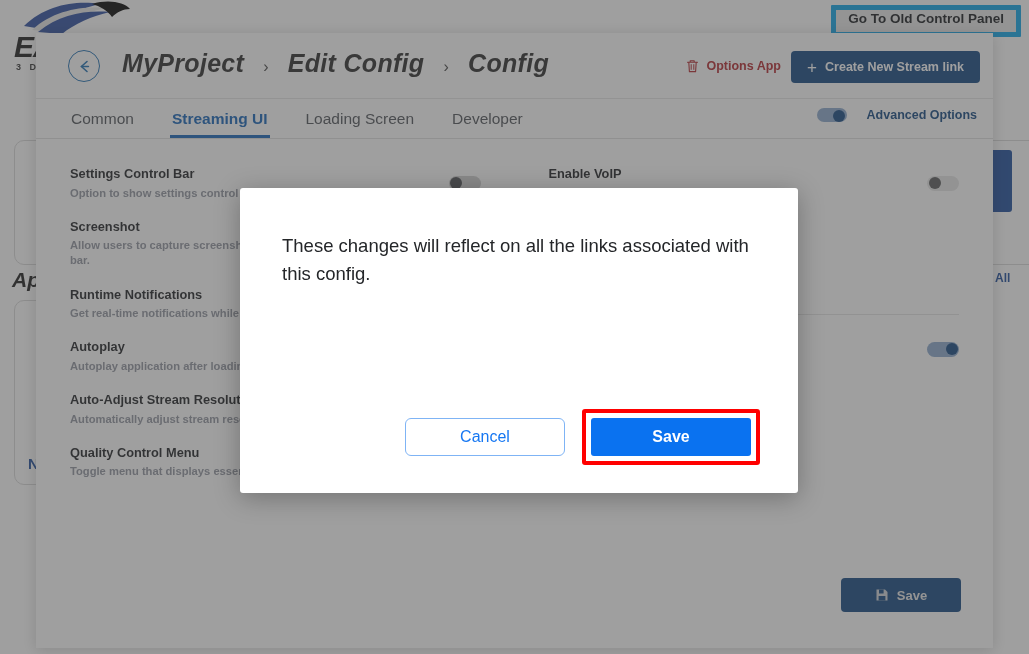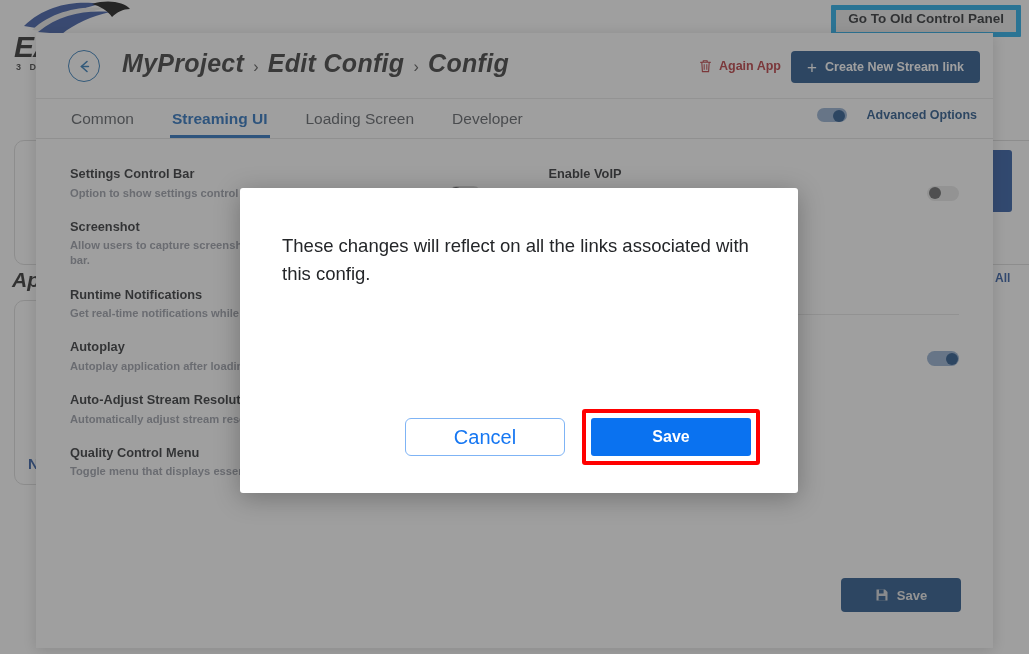--- a/index.html
+++ b/index.html
@@ -81,21 +81,21 @@
     position: relative; height: 66px; border-bottom: 1px solid #e6e6e6;
   }
   .back-btn {
     position: absolute; left: 32px; top: 17px;
     width: 32px; height: 32px; border-radius: 50%;
     border: 1.6px solid #1f6fb2; display: flex; align-items: center;
     justify-content: center; cursor: pointer; background: transparent;
   }
   .breadcrumb {
     position: absolute; left: 86px; top: 16px;
-    display: flex; align-items: baseline; gap: 9px;
+    display: flex; align-items: baseline; gap: 19px;
     font-style: italic; font-weight: bold; font-size: 25px;
     color: #2b2b2b; letter-spacing: .3px;
   }
   .crumb-sep { font-size: 16px; font-style: normal; font-weight: normal; color:#4a4a4a; }
   .delete-app {
     position: absolute; right: 212px; top: 26px;
     display: flex; align-items: center; gap: 7px;
     color: #b3272d; font-size: 12.5px; font-weight: bold; cursor: pointer;
   }
   .create-link-btn {
@@ -134,21 +134,21 @@
   .toggle.on .knob { right: 1.5px; left:auto; background: #12467f; }
   .toggle.sm { width: 30px; height: 14px; }
 
   
   .settings {
     position: relative; display: flex; padding: 18px 0 0 0; height: 430px;
   }
   .col { width: 50%; padding: 0 34px; }
   .col.right { border-left: 0; }
   .setting {
-    display: flex; justify-content: space-between; align-items: flex-end;
+    display: flex; justify-content: space-between; align-items: center;
     padding: 9px 0 9px 0;
   }
   .setting-title { font-size: 12.8px; font-weight: bold; color: #1d1f22; line-height: 1.3; }
   .setting-desc { font-size: 11.2px; color: #9195a0; font-weight: bold; line-height: 1.35; margin-top: 3px; max-width: 300px; }
   .divider { height: 1px; background: #e4e4e4; margin: 8px 0; }
 
   .panel-foot {
     position: absolute; left: 0; bottom: 0; width: 100%; height: 84px;
   }
   .foot-save {
@@ -186,21 +186,21 @@
     background: #fff; flex: none;
   }
   .modal-check span { font-size: 18.5px; color: #242629; }
   .modal-actions {
     position: absolute; right: 38px; bottom: 28px;
     display: flex; align-items: center; gap: 17px;
   }
   .btn-cancel {
     width: 160px; height: 38px; border-radius: 6px;
     border: 1.4px solid #7fb4f5; background: #fff; color: #1677f2;
-    font-size: 20px; cursor: pointer;
+    font-size: 16px; cursor: pointer;
   }
   .btn-save-wrap { padding: 5px; border: 4px solid #ff0000; border-radius: 3px; }
   .btn-save {
     width: 160px; height: 38px; border-radius: 3px;
     border: none; background: #0a72f0; color: #fff;
     font-size: 16px; font-weight: bold; cursor: pointer;
   }
 </style>
 </head>
 <body>
@@ -247,21 +247,21 @@
           <span>Edit Config</span>
           <span class="crumb-sep">›</span>
           <span>Config</span>
         </div>
 
         <div class="delete-app">
           <svg width="13" height="14" viewBox="0 0 13 14">
             <path d="M1.5 3.2 H11.5 M4.2 3.2 V1.8 H8.2 V3.2 M2.8 3.2 L3.4 12.6 H9.6 L10.2 3.2" fill="none" stroke="#b3272d" stroke-width="1.1" stroke-linecap="round" stroke-linejoin="round"></path>
             <path d="M5.2 5.6 V10.4 M7.8 5.6 V10.4" stroke="#b3272d" stroke-width="1" stroke-linecap="round"></path>
           </svg>
-          <span>Again App</span>
+          <span>Options App</span>
         </div>
 
         <button class="create-link-btn">
           <span class="plus-glyph">+</span>
           <span>Create New Stream link</span>
         </button>
       </div>
 
       <div class="tabs-row">
         <div class="tab">Common</div>

